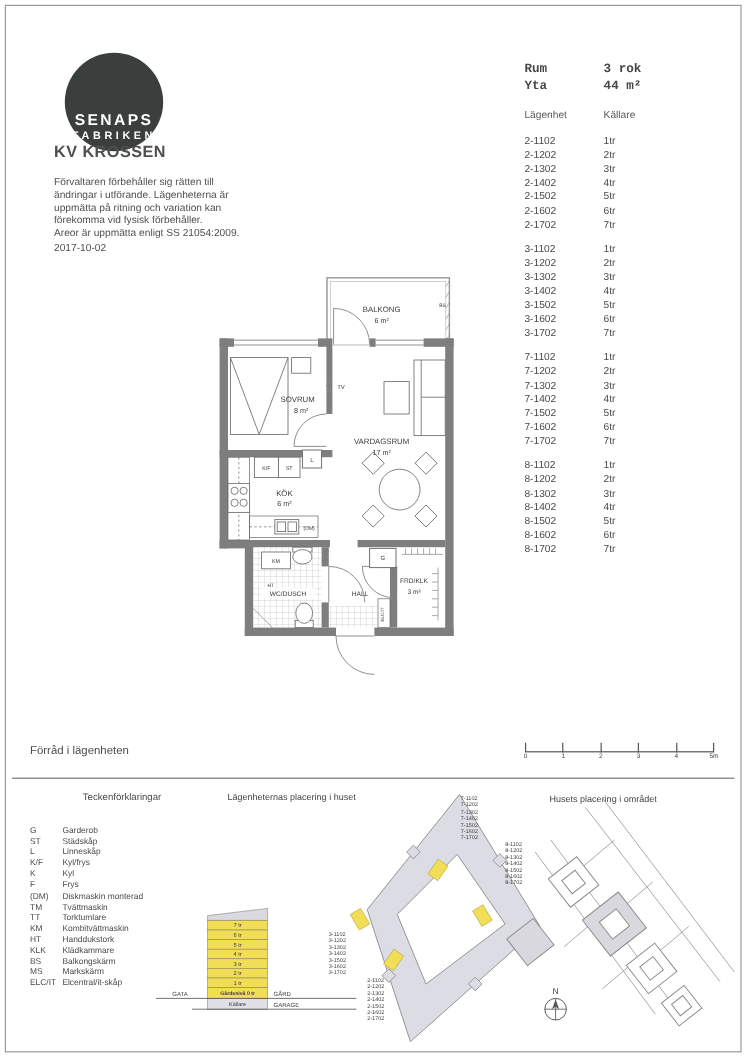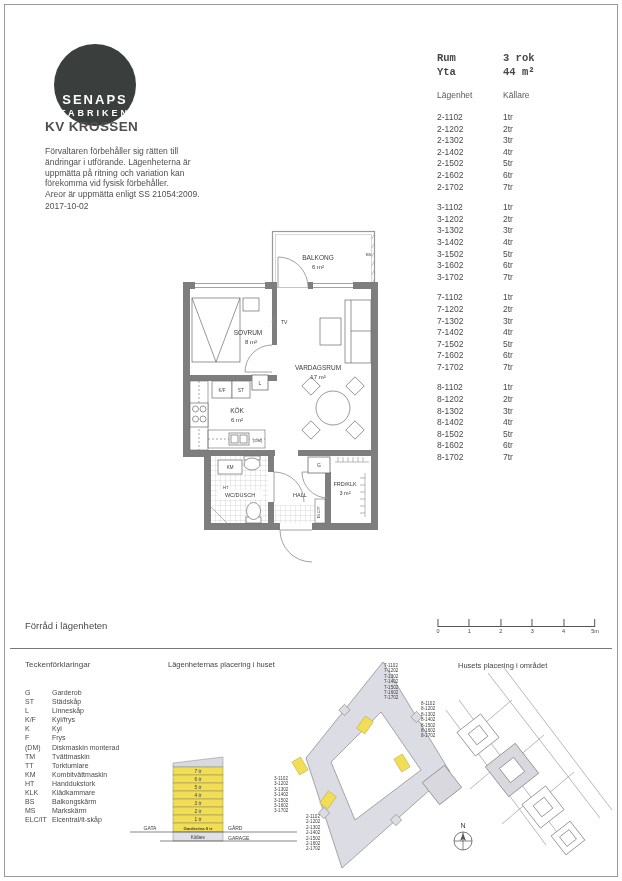--- a/index.html
+++ b/index.html
@@ -28,24 +28,24 @@
   .scalebar .line{position:absolute;top:10px;left:0;width:157px;height:1px;background:#555;}
   .tickwrap{position:absolute;top:3px;transform:translateX(-50%);text-align:center;}
   .tickwrap:nth-of-type(1){left:0;} .tickwrap:nth-of-type(2){left:20%;}
   .tickwrap:nth-of-type(3){left:40%;} .tickwrap:nth-of-type(4){left:60%;}
   .tickwrap:nth-of-type(5){left:80%;} .tickwrap:nth-of-type(6){left:100%;}
   .tickwrap i{display:block;width:1px;height:8px;background:#555;margin:0 auto;}
   .tickwrap em{display:block;font-style:normal;font-size:5.5px;color:#444;margin-top:1px;}
   .divider{left:10px;top:648px;width:602px;height:1px;background:#777;}
   
   .legend{left:25px;top:660px;width:140px;}
-  .legend .ltitle{font-size:8px;color:#4a4a4a;margin-bottom:19px;}
+  .legend .ltitle{font-size:8px;color:#4a4a4a;margin-bottom:19px;margin-left:44px;}
   .legend .litem{display:grid;grid-template-columns:27px auto;font-size:7px;line-height:9.1px;color:#4a4a4a;}
   
-  .sec-title{left:168px;top:660px;width:150px;text-align:left;font-size:7.5px;color:#454545;}
+  .sec-title{left:168px;top:660px;width:150px;text-align:center;font-size:7.5px;color:#454545;}
   .site-title{left:458px;top:661px;font-size:7.5px;color:#454545;}
   .aptlist{font-size:4.6px;line-height:5.4px;color:#3f3f3f;}
   .g7{left:384px;top:663px;} .g8{left:421px;top:701px;}
   .g3{left:274px;top:776px;} .g2l{left:306px;top:814px;}
   svg{position:absolute;overflow:visible;}
   svg text{font-family:"Liberation Sans",sans-serif;fill:#3b3b3b;}
 </style>
 </head>
 <body>
 

